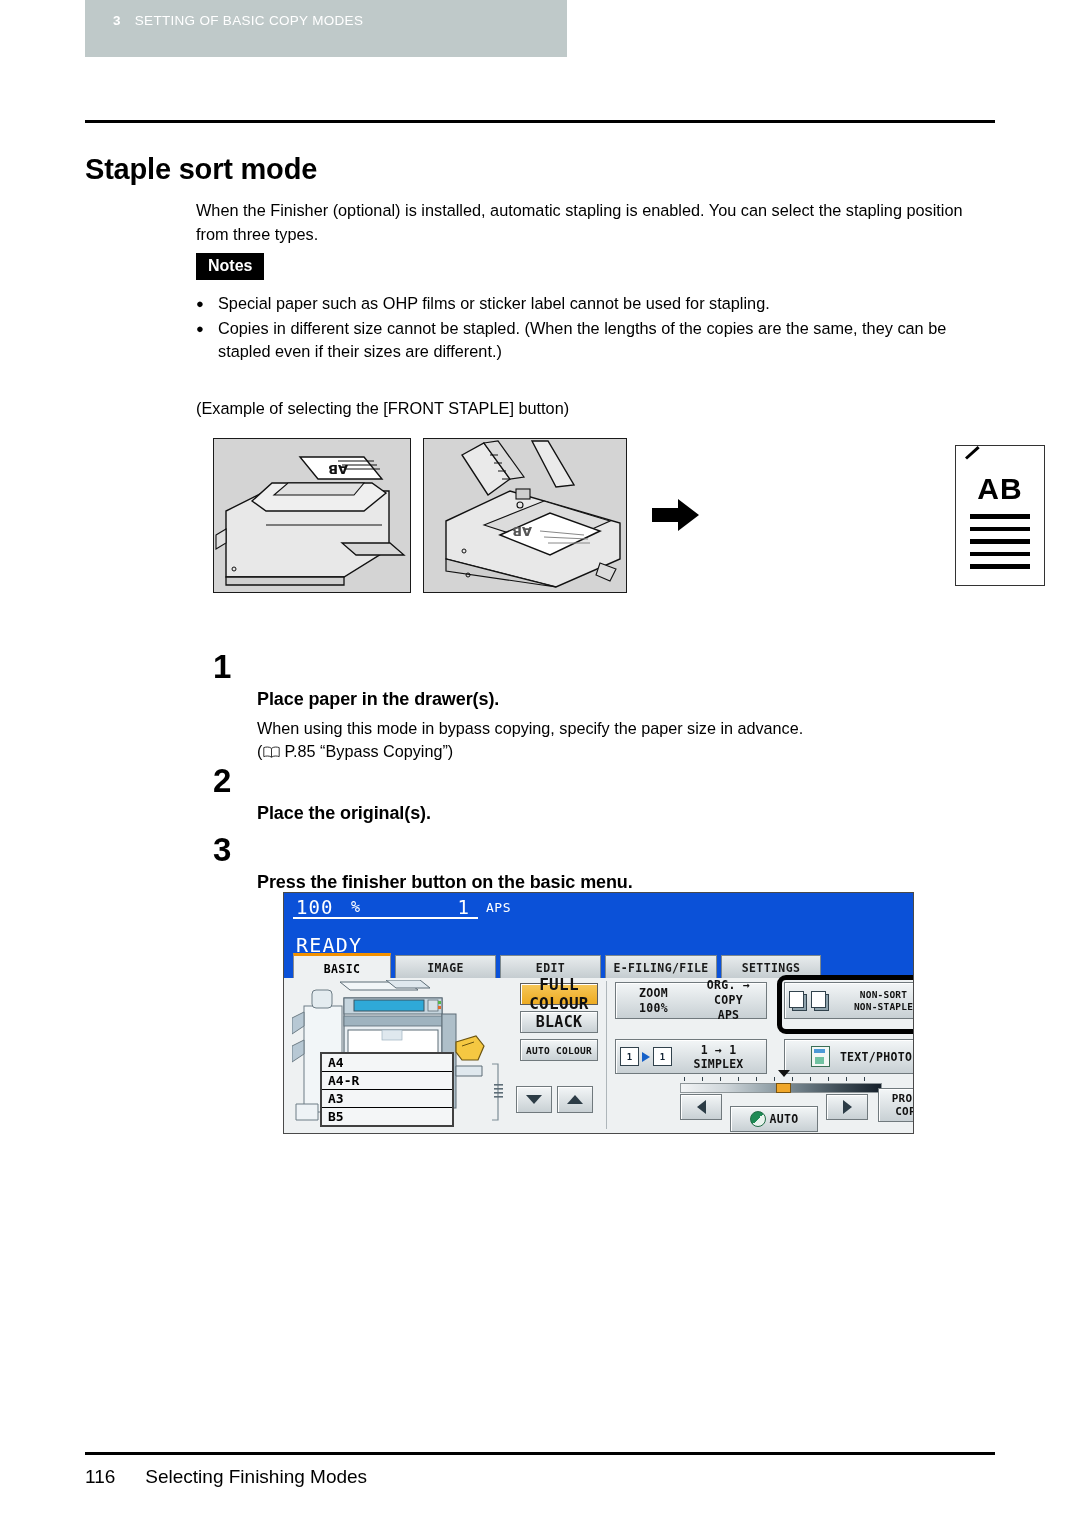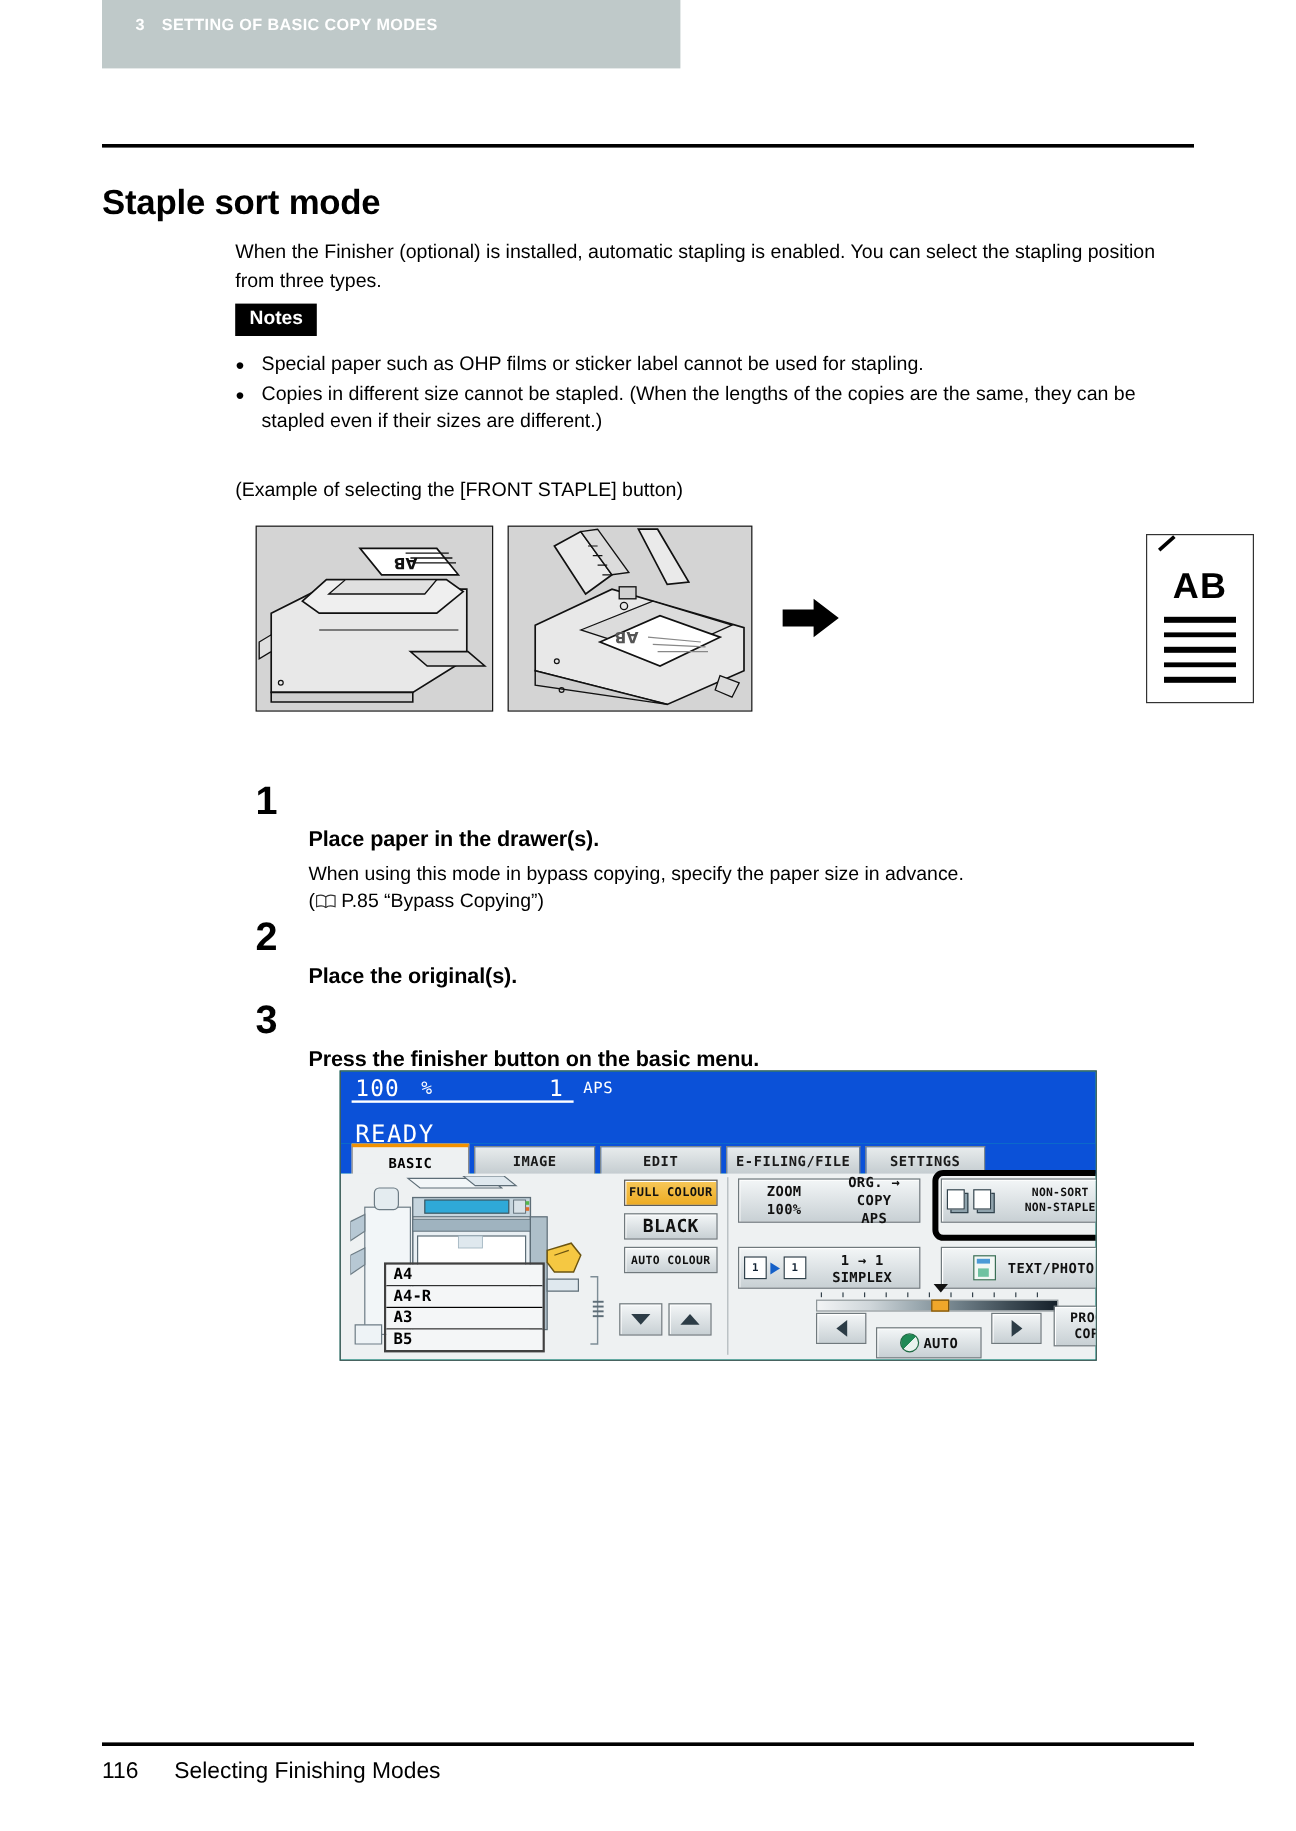--- a/index.html
+++ b/index.html
@@ -11,21 +11,21 @@
 
   
   .chapter-header{
     position:absolute;left:85px;top:0;width:482px;height:57px;
     background:#bfc9c9;
   }
   .chapter-header-inner{
     display:flex;align-items:center;height:40px;padding-left:28px;gap:14px;
   }
   .chapter-num{font-size:13.5px;font-weight:bold;color:#ffffff;letter-spacing:.3px;}
-  .chapter-title{font-size:13.5px;font-weight:bold;color:#ffffff;letter-spacing:.3px;}
+  .chapter-title{font-size:13.5px;font-weight:normal;color:#ffffff;letter-spacing:.3px;}
 
   
   .title-rule{position:absolute;left:85px;top:120px;width:910px;height:3px;background:#000;}
   .page-title{
     position:absolute;left:85px;top:134px;width:800px;
     font-size:29px;font-weight:bold;letter-spacing:-.2px;
   }
 
   
   .intro{
@@ -88,21 +88,21 @@
 
   .book-icon{display:inline-block;width:17px;height:12px;position:relative;margin:0 4px 0 1px;top:1px;}
 
   #step1{left:213px;top:652px;width:790px;}
   #step2{left:213px;top:766px;width:790px;}
   #step3{left:213px;top:835px;width:790px;}
 
   
   .lcd{
     position:absolute;left:283px;top:892px;width:629px;height:240px;
-    border:1.5px solid #4a4a4a;background:#14b8a6;overflow:hidden;
+    border:1.5px solid #4a4a4a;background:#5eead4;overflow:hidden;
     font-family:"DejaVu Sans Mono", monospace;
   }
   .lcd-top{
     position:absolute;left:0;top:0;width:100%;height:60px;background:#0b51d8;
   }
   .lcd-zoom-box{
     position:absolute;left:9px;top:4px;width:185px;height:20px;
     border-bottom:2px solid #fff;
   }
   .lcd-zoom{position:absolute;left:3px;top:-1px;color:#fff;font-size:19px;letter-spacing:1px;}
@@ -139,21 +139,21 @@
   
   .btn{
     position:absolute;background:linear-gradient(#f3f6f7,#c8d0d4);
     border:1px solid #70797d;box-shadow:inset 1px 1px 0 #fff;
     display:flex;align-items:center;justify-content:center;
     font-size:11px;font-weight:bold;color:#111;letter-spacing:.3px;
     font-family:"DejaVu Sans Mono",monospace;text-align:center;
   }
   .btn.sel{background:linear-gradient(#f7c85a,#edab22);border-color:#5c5c5c;}
 
-  .btn-fullcolour{left:236px;top:5px;width:76px;height:20px;font-size:10px;text-align:center;}
+  .btn-fullcolour{left:236px;top:5px;width:76px;height:20px;font-size:16px;text-align:center;}
   .btn-black{left:236px;top:33px;width:76px;height:20px;font-size:15px;}
   .btn-autocolour{left:236px;top:61px;width:76px;height:20px;font-size:9.5px;}
 
   .divider-v{position:absolute;left:322px;top:3px;width:1px;height:148px;background:#aeb6ba;}
 
   .btn-zoom{left:331px;top:4px;width:150px;height:35px;}
   .btn-duplex{left:331px;top:61px;width:150px;height:33px;}
   .btn-finisher{left:500px;top:4px;width:153px;height:35px;}
   .btn-textphoto{left:500px;top:61px;width:153px;height:33px;}
 

